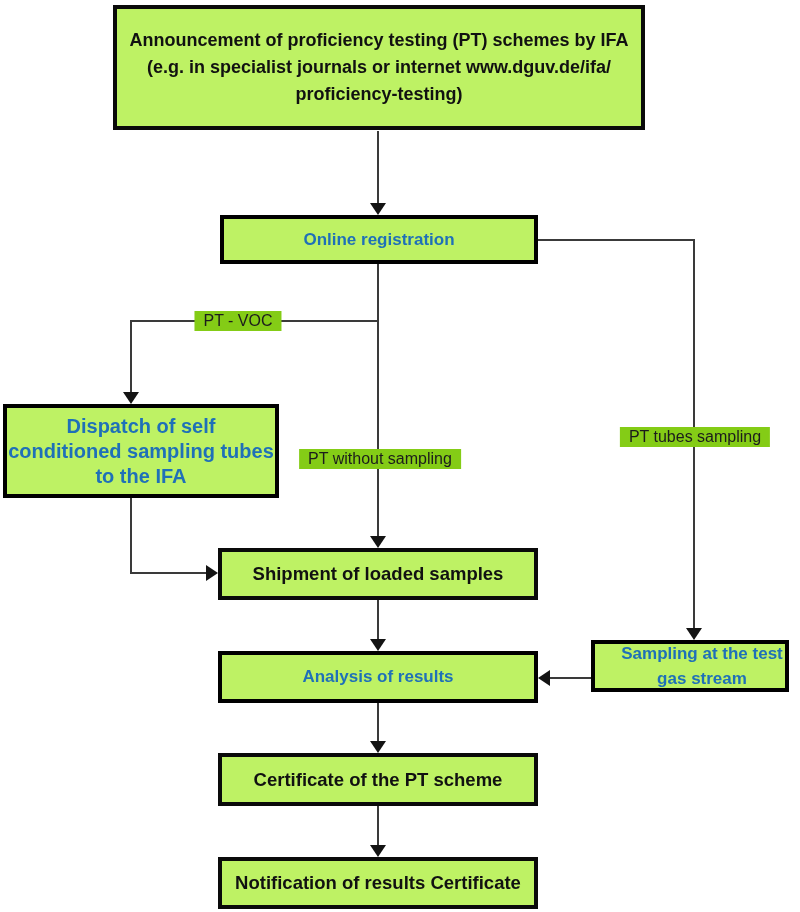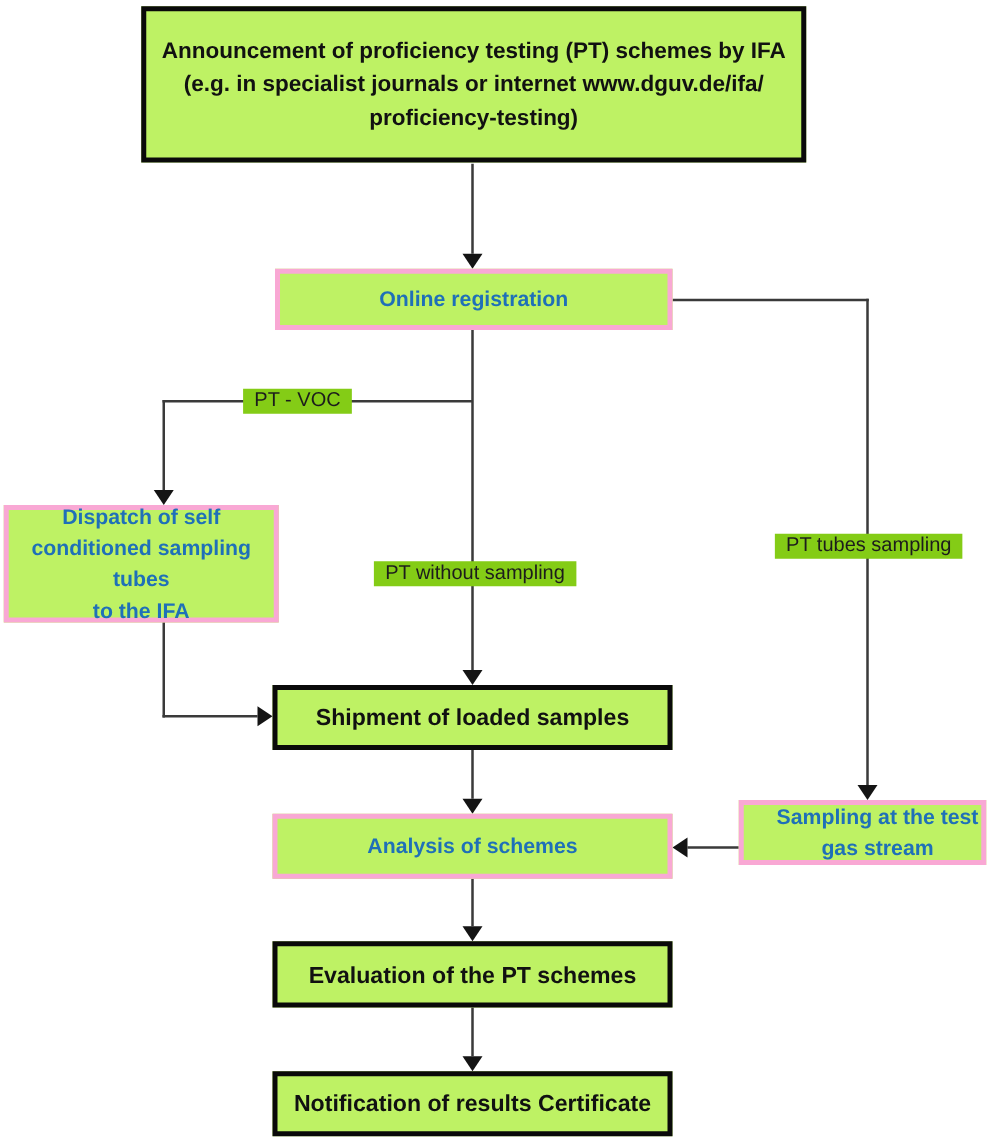--- a/index.html
+++ b/index.html
@@ -21,21 +21,21 @@
     font-weight: bold;
     white-space: pre-line;
     background: #bef264;
     z-index: 3;
   }
   .node.black {
     border: 4px solid #0a0a0a;
     color: #111111;
   }
   .node.blue {
-    border: 4px solid #f9a8d4;
+    border: 4px solid #000000;
     color: #1f70b8;
   }
   .edge {
     position: absolute;
     background: #3a3a3a;
     z-index: 1;
   }
   .arrow {
     position: absolute;
     width: 0;
@@ -64,21 +64,21 @@
     padding: 1px 9px;
     font-size: 16px;
     color: #1c1c1c;
     white-space: nowrap;
     z-index: 2;
   }
 
   
   #n-announcement { left: 113px; top: 5px;   width: 532px; height: 125px; font-size: 18px;   line-height: 27px; }
   #n-online       { left: 220px; top: 215px; width: 318px; height: 49px;  font-size: 17px; }
-  #n-dispatch     { left: 3px;   top: 404px; width: 220px; height: 94px;  font-size: 17px;   line-height: 25px; }
+  #n-dispatch     { left: 3px;   top: 404px; width: 276px; height: 94px;  font-size: 20px;   line-height: 25px; }
   #n-shipment     { left: 218px; top: 548px; width: 320px; height: 52px;  font-size: 18.5px; }
   #n-analysis     { left: 218px; top: 651px; width: 320px; height: 52px;  font-size: 17px; }
   #n-sampling     { left: 591px; top: 640px; width: 198px; height: 52px;  font-size: 17px;   line-height: 25px; padding-left: 24px; }
   #n-evaluation   { left: 218px; top: 753px; width: 320px; height: 53px;  font-size: 18.5px; }
   #n-notification { left: 218px; top: 857px; width: 320px; height: 52px;  font-size: 18.5px; }
 
   
   #e1  { left: 377px; top: 131px; width: 2px;   height: 72px; }
   #a1  { left: 370px; top: 203px; }
   #e2  { left: 377px; top: 264px; width: 2px;   height: 272px; }
@@ -150,22 +150,22 @@
 proficiency-testing)</div>
 
   <div class="node blue" id="n-online">Online registration</div>
 
   <div class="node blue" id="n-dispatch">Dispatch of self
 conditioned sampling tubes
 to the IFA</div>
 
   <div class="node black" id="n-shipment">Shipment of loaded samples</div>
 
-  <div class="node blue" id="n-analysis">Analysis of schemes</div>
+  <div class="node blue" id="n-analysis">Analysis of results</div>
 
   <div class="node blue" id="n-sampling">Sampling at the test
 gas stream</div>
 
-  <div class="node black" id="n-evaluation">Evaluation of the PT schemes</div>
+  <div class="node black" id="n-evaluation">Certificate of the PT scheme</div>
 
   <div class="node black" id="n-notification">Notification of results Certificate</div>
 
 </div>
 
 </body></html>

